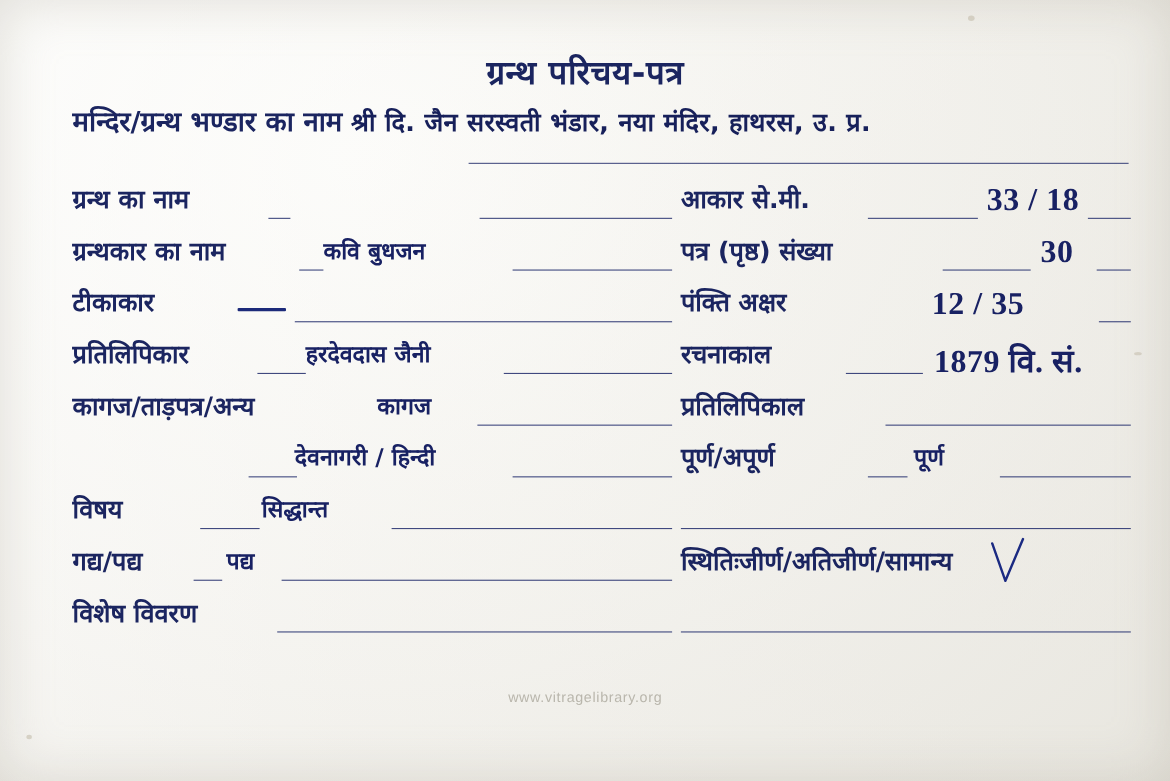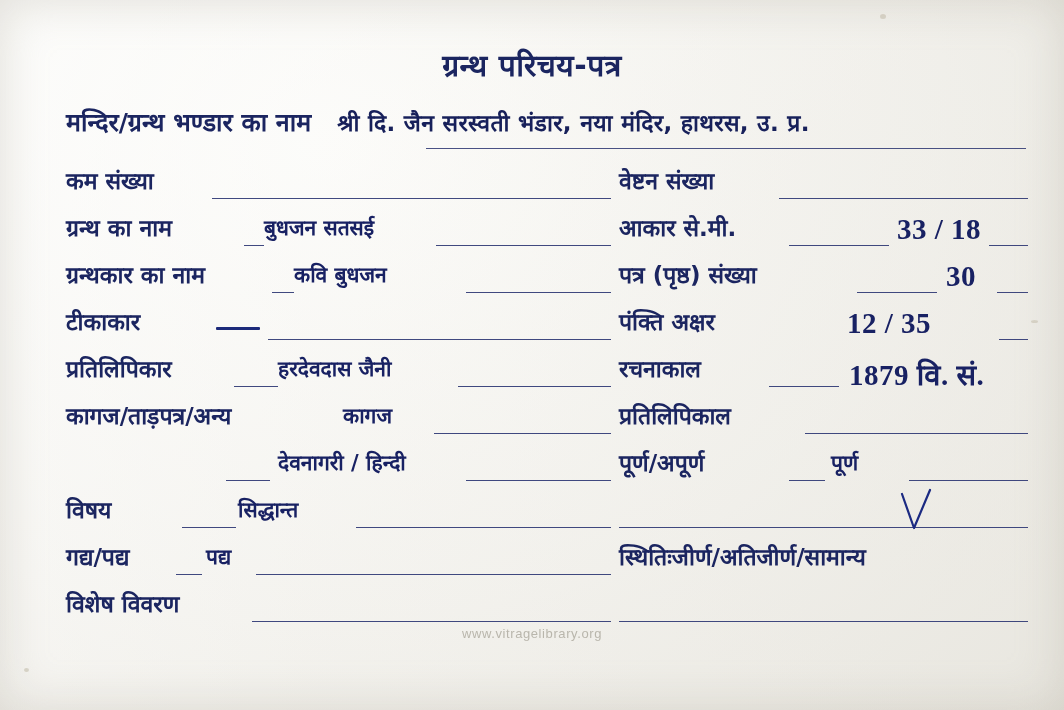--- a/index.html
+++ b/index.html
@@ -52,26 +52,26 @@
     font-size: 30px;
     font-weight: 700;
     letter-spacing: 0.5px;
     color: #1b2560;
     font-family: "DejaVu Sans", sans-serif;
   }
 
   
   .header-row {
     position: absolute;
-    top: 104px;
+    top: 92px;
     left: 66px;
     width: 960px;
     display: flex;
     align-items: baseline;
-    gap: 26px;
+    gap: 8px;
   }
   .header-label {
     font-size: 25px;
     font-weight: 600;
     color: #1b2560;
     white-space: nowrap;
   }
   .header-value {
     font-size: 23px;
     font-weight: 600;
@@ -185,37 +185,24 @@
     <div class="title">ग्रन्थ परिचय-पत्र</div>
 
     <div class="header-row">
       <span class="header-label">मन्दिर/ग्रन्थ भण्डार का नाम</span>
       <span class="header-value">श्री दि. जैन सरस्वती भंडार, नया मंदिर, हाथरस, उ. प्र.</span>
     </div>
     <div class="header-underline"></div>
 
     <div class="rows">
 
-      <div class="row">
-        <div class="cell left">
-          <span class="lbl">कम संख्या</span>
-          <span class="val" style="left:200px;"></span>
-          <div class="rule" style="left:146px; width:399px;"></div>
-        </div>
-        <div class="cell right">
-          <span class="lbl">वेष्टन संख्या</span>
-          <span class="val" style="left:190px;"></span>
-          <div class="rule" style="left:160px; width:249px;"></div>
-        </div>
-      </div>
 
       <div class="row">
         <div class="cell left">
           <span class="lbl">ग्रन्थ का नाम</span>
-          <span class="val" style="left:198px;">बुधजन सतसई</span>
           <div class="rule" style="left:178px; width:20px;"></div>
           <div class="rule" style="left:370px; width:175px;"></div>
         </div>
         <div class="cell right">
           <span class="lbl">आकार से.मी.</span>
           <span class="val num" style="left:278px;">33 / 18</span>
           <div class="rule" style="left:170px; width:100px;"></div>
           <div class="rule" style="left:370px; width:39px;"></div>
         </div>
       </div>
@@ -271,21 +258,21 @@
         </div>
         <div class="cell right">
           <span class="lbl">प्रतिलिपिकाल</span>
           <span class="val" style="left:220px;"></span>
           <div class="rule" style="left:186px; width:223px;"></div>
         </div>
       </div>
 
       <div class="row">
         <div class="cell left">
-          <span class="val" style="left:212px;text-align:right;">देवनागरी / हिन्दी</span>
+          <span class="val" style="left:202px;text-align:right;">देवनागरी / हिन्दी</span>
           <div class="rule" style="left:160px; width:44px;"></div>
           <div class="rule" style="left:400px; width:145px;"></div>
         </div>
         <div class="cell right">
           <span class="lbl">पूर्ण/अपूर्ण</span>
           <span class="val" style="left:212px;">पूर्ण</span>
           <div class="rule" style="left:170px; width:36px;"></div>
           <div class="rule" style="left:290px; width:119px;"></div>
         </div>
       </div>

